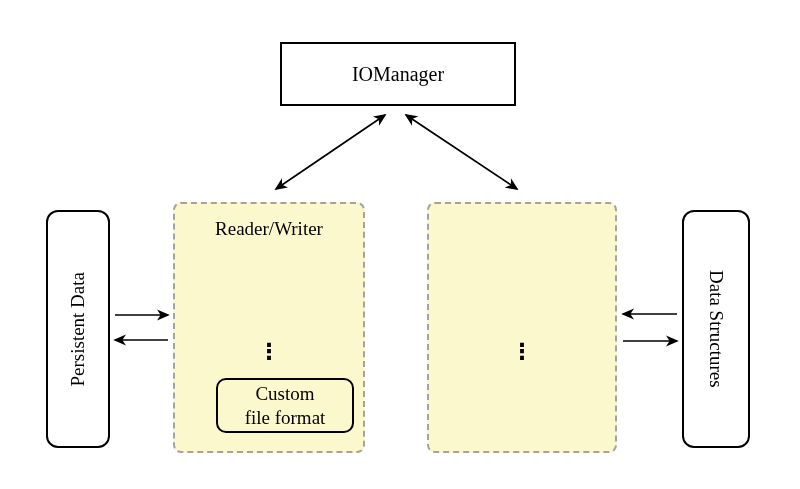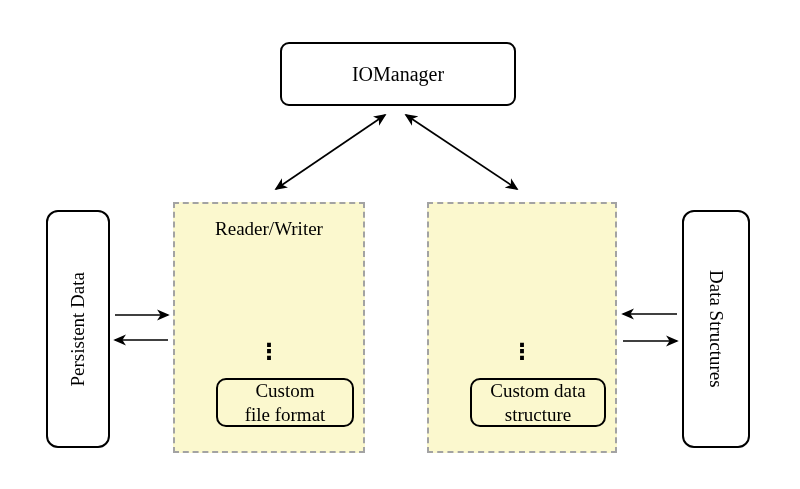--- a/index.html
+++ b/index.html
@@ -22,36 +22,36 @@
     width: 800px; height: 489px;
     pointer-events: none;
   }
   
   .node-io {
     position: absolute;
     left: 280px; top: 42px;
     width: 236px; height: 64px;
     box-sizing: border-box;
     border: 2px solid #000;
-    border-radius: 9px;
+    border-radius: 0;
     background: var(--node-fill, #ffffff);
     display: flex;
     align-items: center;
     justify-content: center;
     font-size: 20px;
   }
   
   .group {
     position: absolute;
     top: 202px;
     height: 251px;
     box-sizing: border-box;
     background: var(--group-fill, #FBF8CE);
     border: 2px dashed var(--group-border, #A3A3A3);
-    border-radius: 0;
+    border-radius: 8px;
   }
   .group-rw { left: 173px; width: 192px; }
   .group-ie { left: 427px; width: 190px; }
   .group-title {
     position: absolute;
     left: 0; right: 0;
     top: 15px;
     text-align: center;
     font-size: 19px;
     line-height: 1.1;
@@ -65,21 +65,21 @@
     background: var(--group-fill, #FBF8CE);
     display: flex;
     align-items: center;
     justify-content: center;
     text-align: center;
     font-size: 19px;
     line-height: 1.22;
     white-space: pre-line;
   }
   .inner-top { top: 69px; height: 49px; }
-  .inner-bottom { top: 174px; height: 49px; margin-left: 32px; }
+  .inner-bottom { top: 174px; height: 55px; margin-left: 32px; }
   .dots {
     position: absolute;
     left: 0; right: 0;
     top: 126px;
     height: 42px;
     display: flex;
     align-items: center;
     justify-content: center;
     font-family: "DejaVu Sans", sans-serif;
     font-size: 22px;
@@ -131,24 +131,20 @@
     <div class="group-title">Reader/Writer</div>
     <div class="dots">⋮</div>
     <div class="inner-node inner-bottom">
       <span>Custom
 file format</span>
     </div>
   </div>
 
   <div class="group group-ie">
     <div class="dots">⋮</div>
-    <div class="inner-node inner-bottom">
-      <span>Custom data
-structure</span>
-    </div>
   </div>
 
   <div class="side-node side-left">
     <span class="vtext-up">Persistent Data</span>
   </div>
 
   <div class="side-node side-right">
     <span class="vtext-down">Data Structures</span>
   </div>
 

